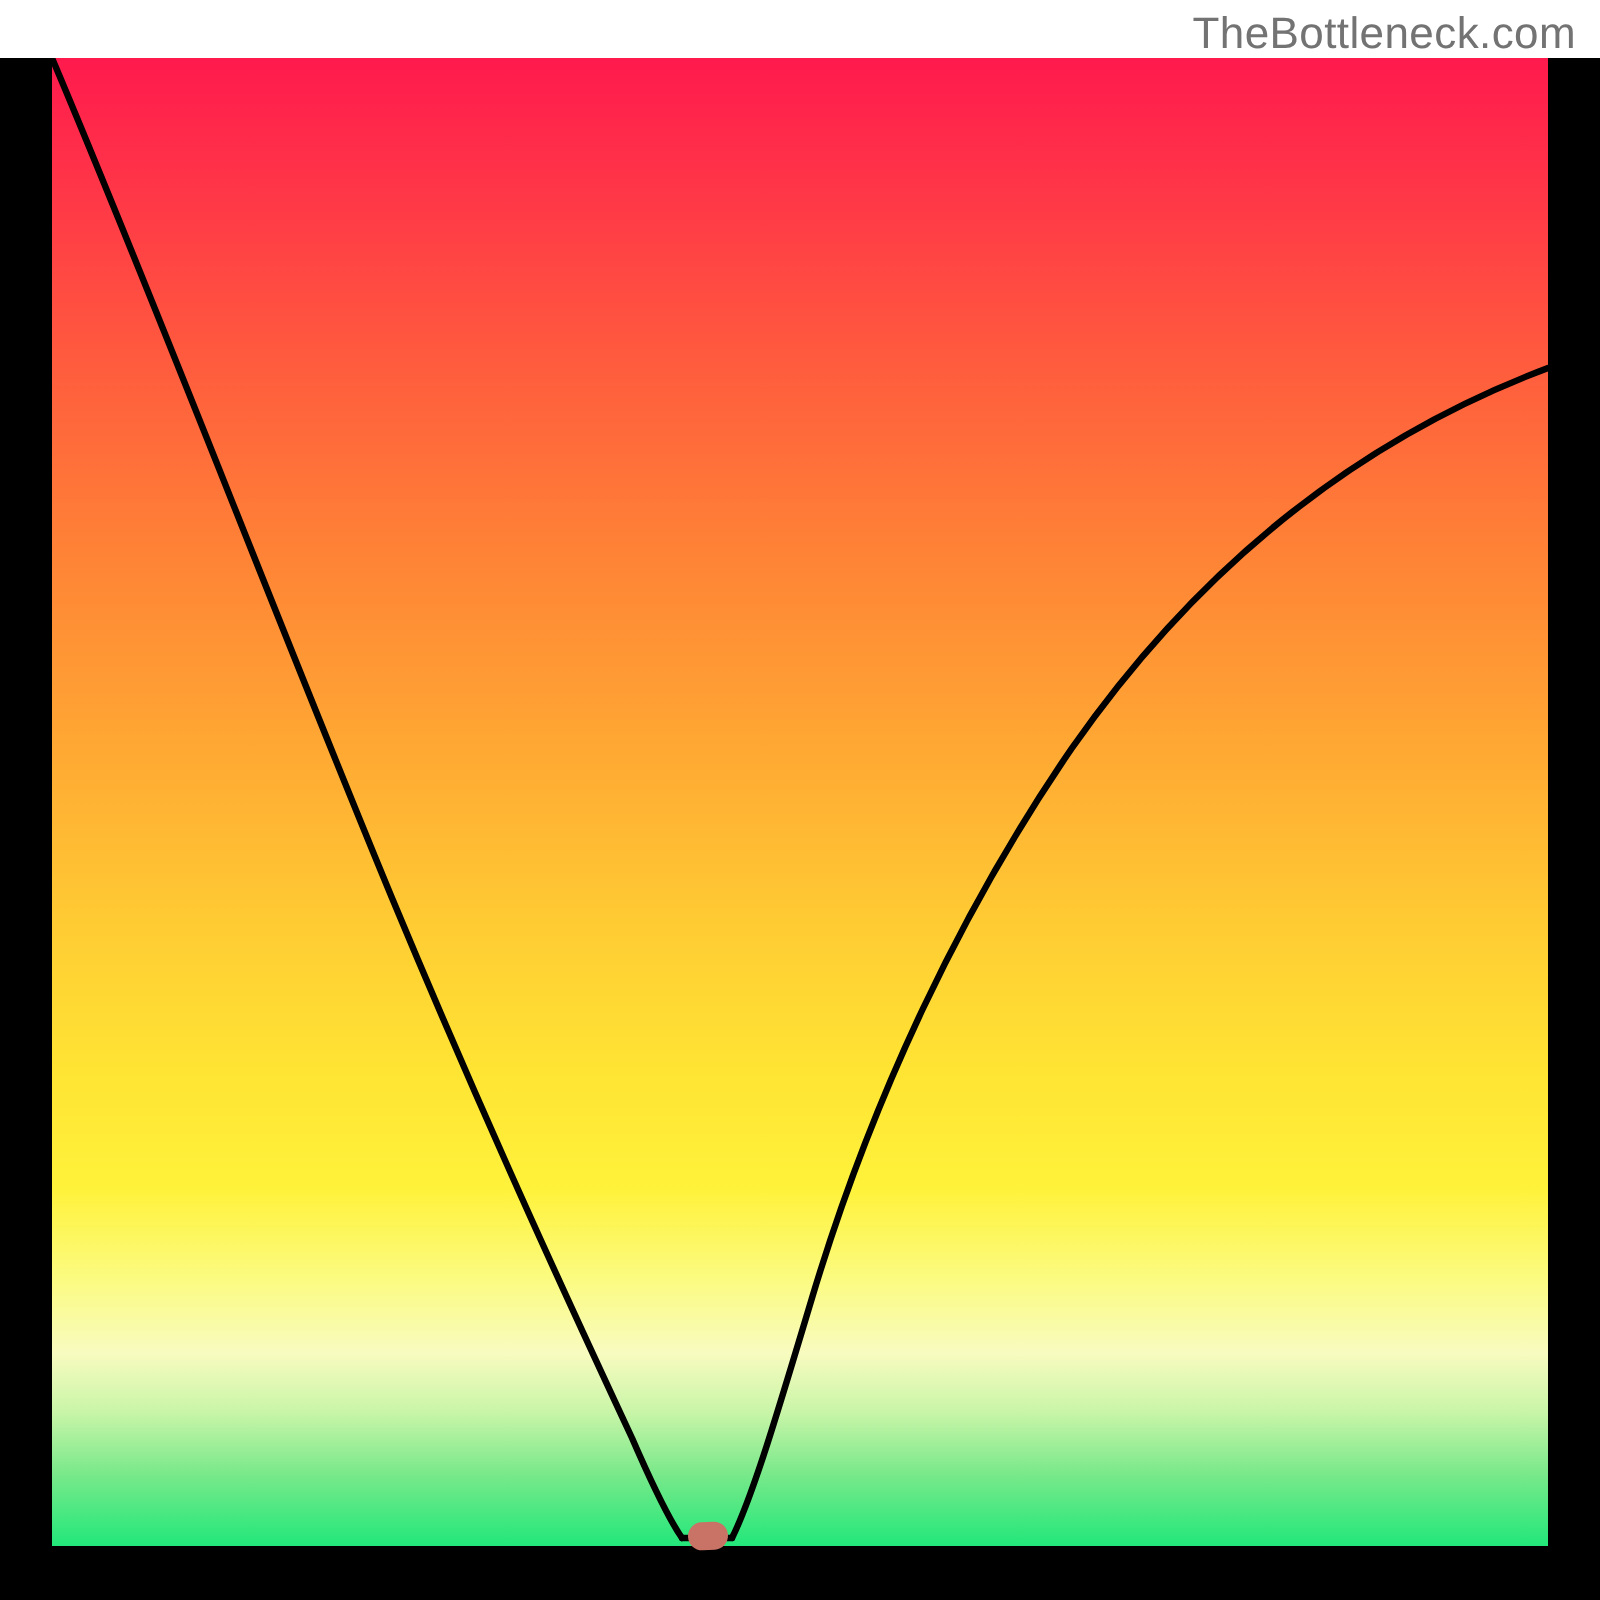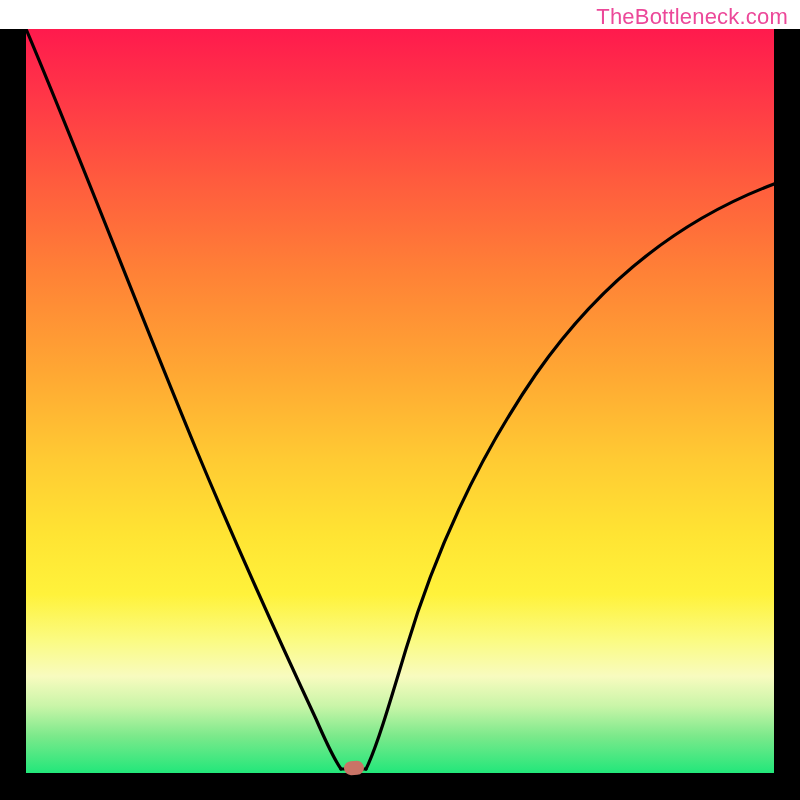--- a/index.html
+++ b/index.html
@@ -14,21 +14,21 @@
   .container {
     position: relative;
     width: 800px;
     height: 800px;
   }
   .attribution {
     position: absolute;
     top: 4px;
     right: 12px;
     font-size: 22px;
-    color: #ec4899;
+    color: #737373;
     letter-spacing: 0.2px;
     z-index: 5;
   }
   .frame {
     position: absolute;
     left: 0;
     top: 29px;
     width: 800px;
     height: 771px;
     background: #000000;

